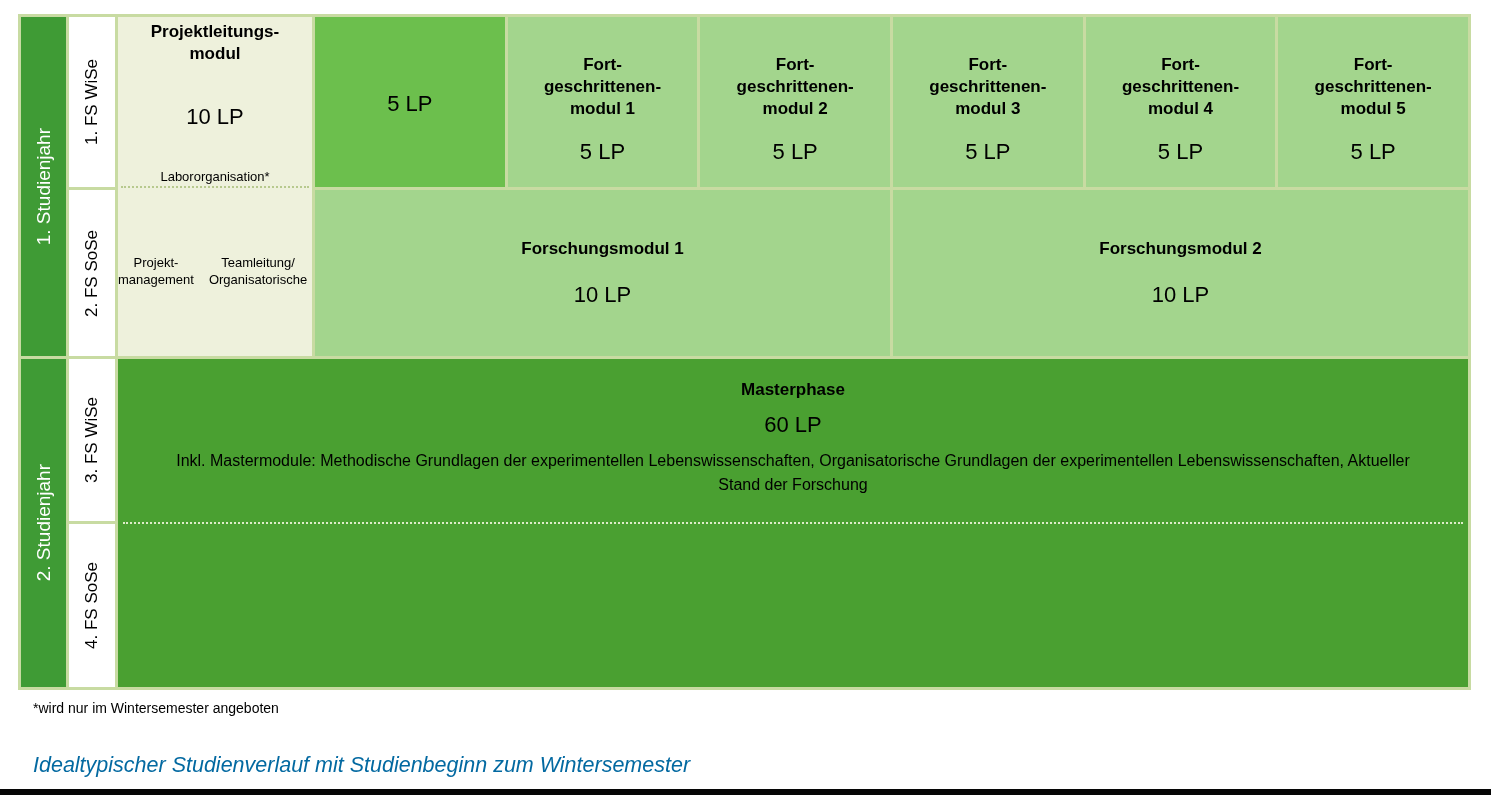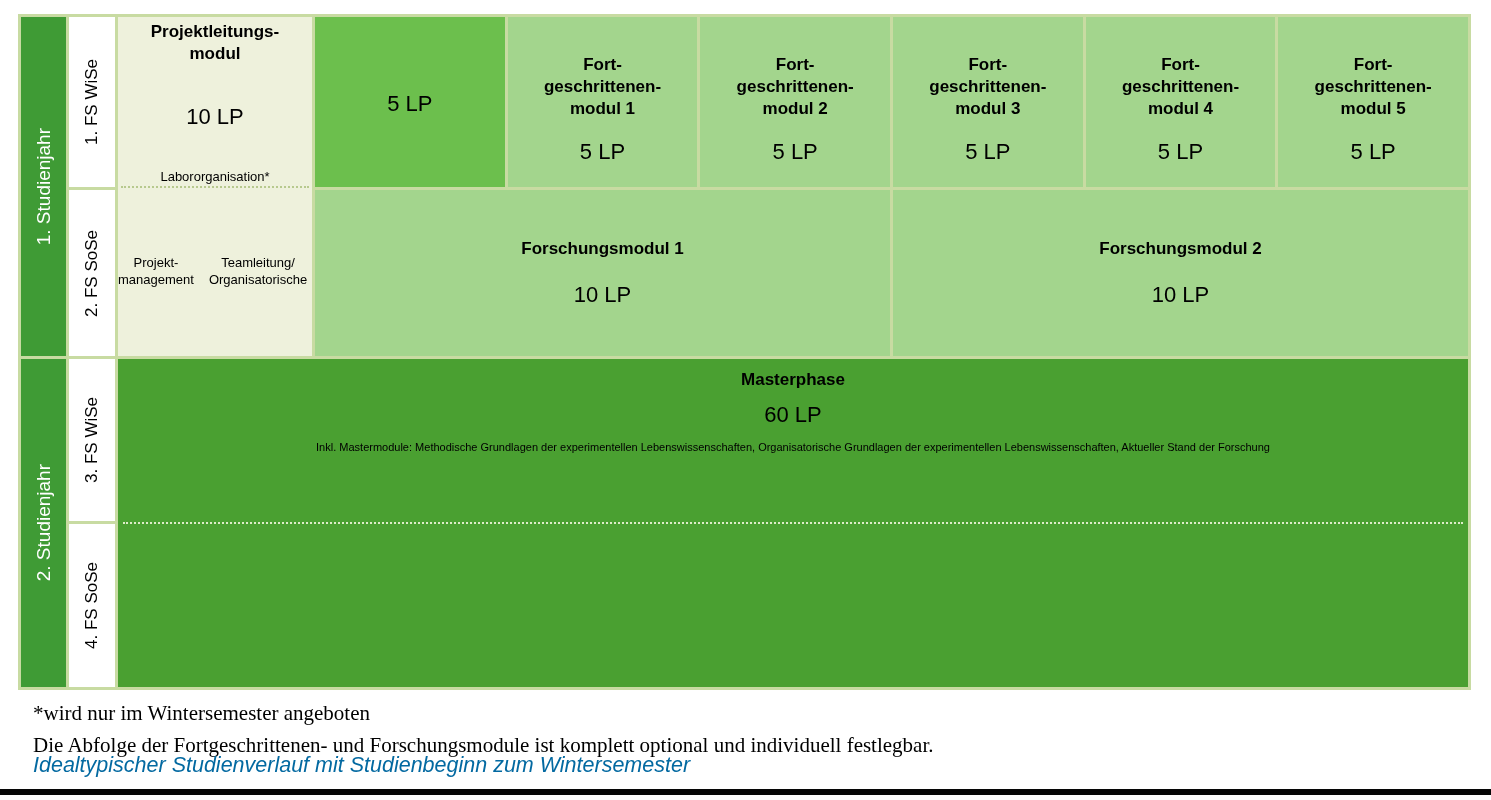--- a/index.html
+++ b/index.html
@@ -111,43 +111,42 @@
   }
 
   
   .masterphase-cell {
     grid-column: 3 / 10;
     grid-row: 3 / 5;
     position: relative;
     display: flex;
     flex-direction: column;
     align-items: center;
-    padding-top: 10px;
+    padding-top: 20px;
     gap: 11px;
   }
   .masterphase-desc {
-    font-size: 11px;
+    font-size: 16px;
     line-height: 1.5;
     max-width: 1245px;
     text-align: center;
   }
   .mp-divider {
     position: absolute;
     left: 5px; right: 5px;
     top: 163px;
     border-top: 2px dotted #ddecc8;
   }
 
   
   .footnotes {
     position: absolute;
     left: 33px; top: 698px;
-    font-size: 21px;
+    font-size: 14px;
     line-height: 1.5;
-    font-family: Liberation Serif, serif;
   }
   .caption {
     position: absolute;
     left: 33px; top: 753px;
     font-size: 21.5px;
     font-style: italic;
     color: #0369a1;
   }
   .bottom-bar {
     position: absolute;
@@ -256,20 +255,19 @@
       <div class="module-title">Masterphase</div>
       <div class="credits">60 LP</div>
       <div class="masterphase-desc">Inkl. Mastermodule: Methodische Grundlagen der experimentellen Lebenswissenschaften, Organisatorische Grundlagen der experimentellen Lebenswissenschaften, Aktueller Stand der Forschung</div>
       <div class="mp-divider"></div>
     </div>
 
   </div>
 
   <div class="footnotes">
     <div>*wird nur im Wintersemester angeboten</div>
-    <div>Die Abfolge der Fortgeschrittenen- und Forschungsmodule ist komplett optional und individuell festlegbar.</div>
   </div>
 
   <div class="caption">Idealtypischer Studienverlauf mit Studienbeginn zum Wintersemester</div>
 
   <div class="bottom-bar"></div>
 
 </div>
 
 </body></html>

